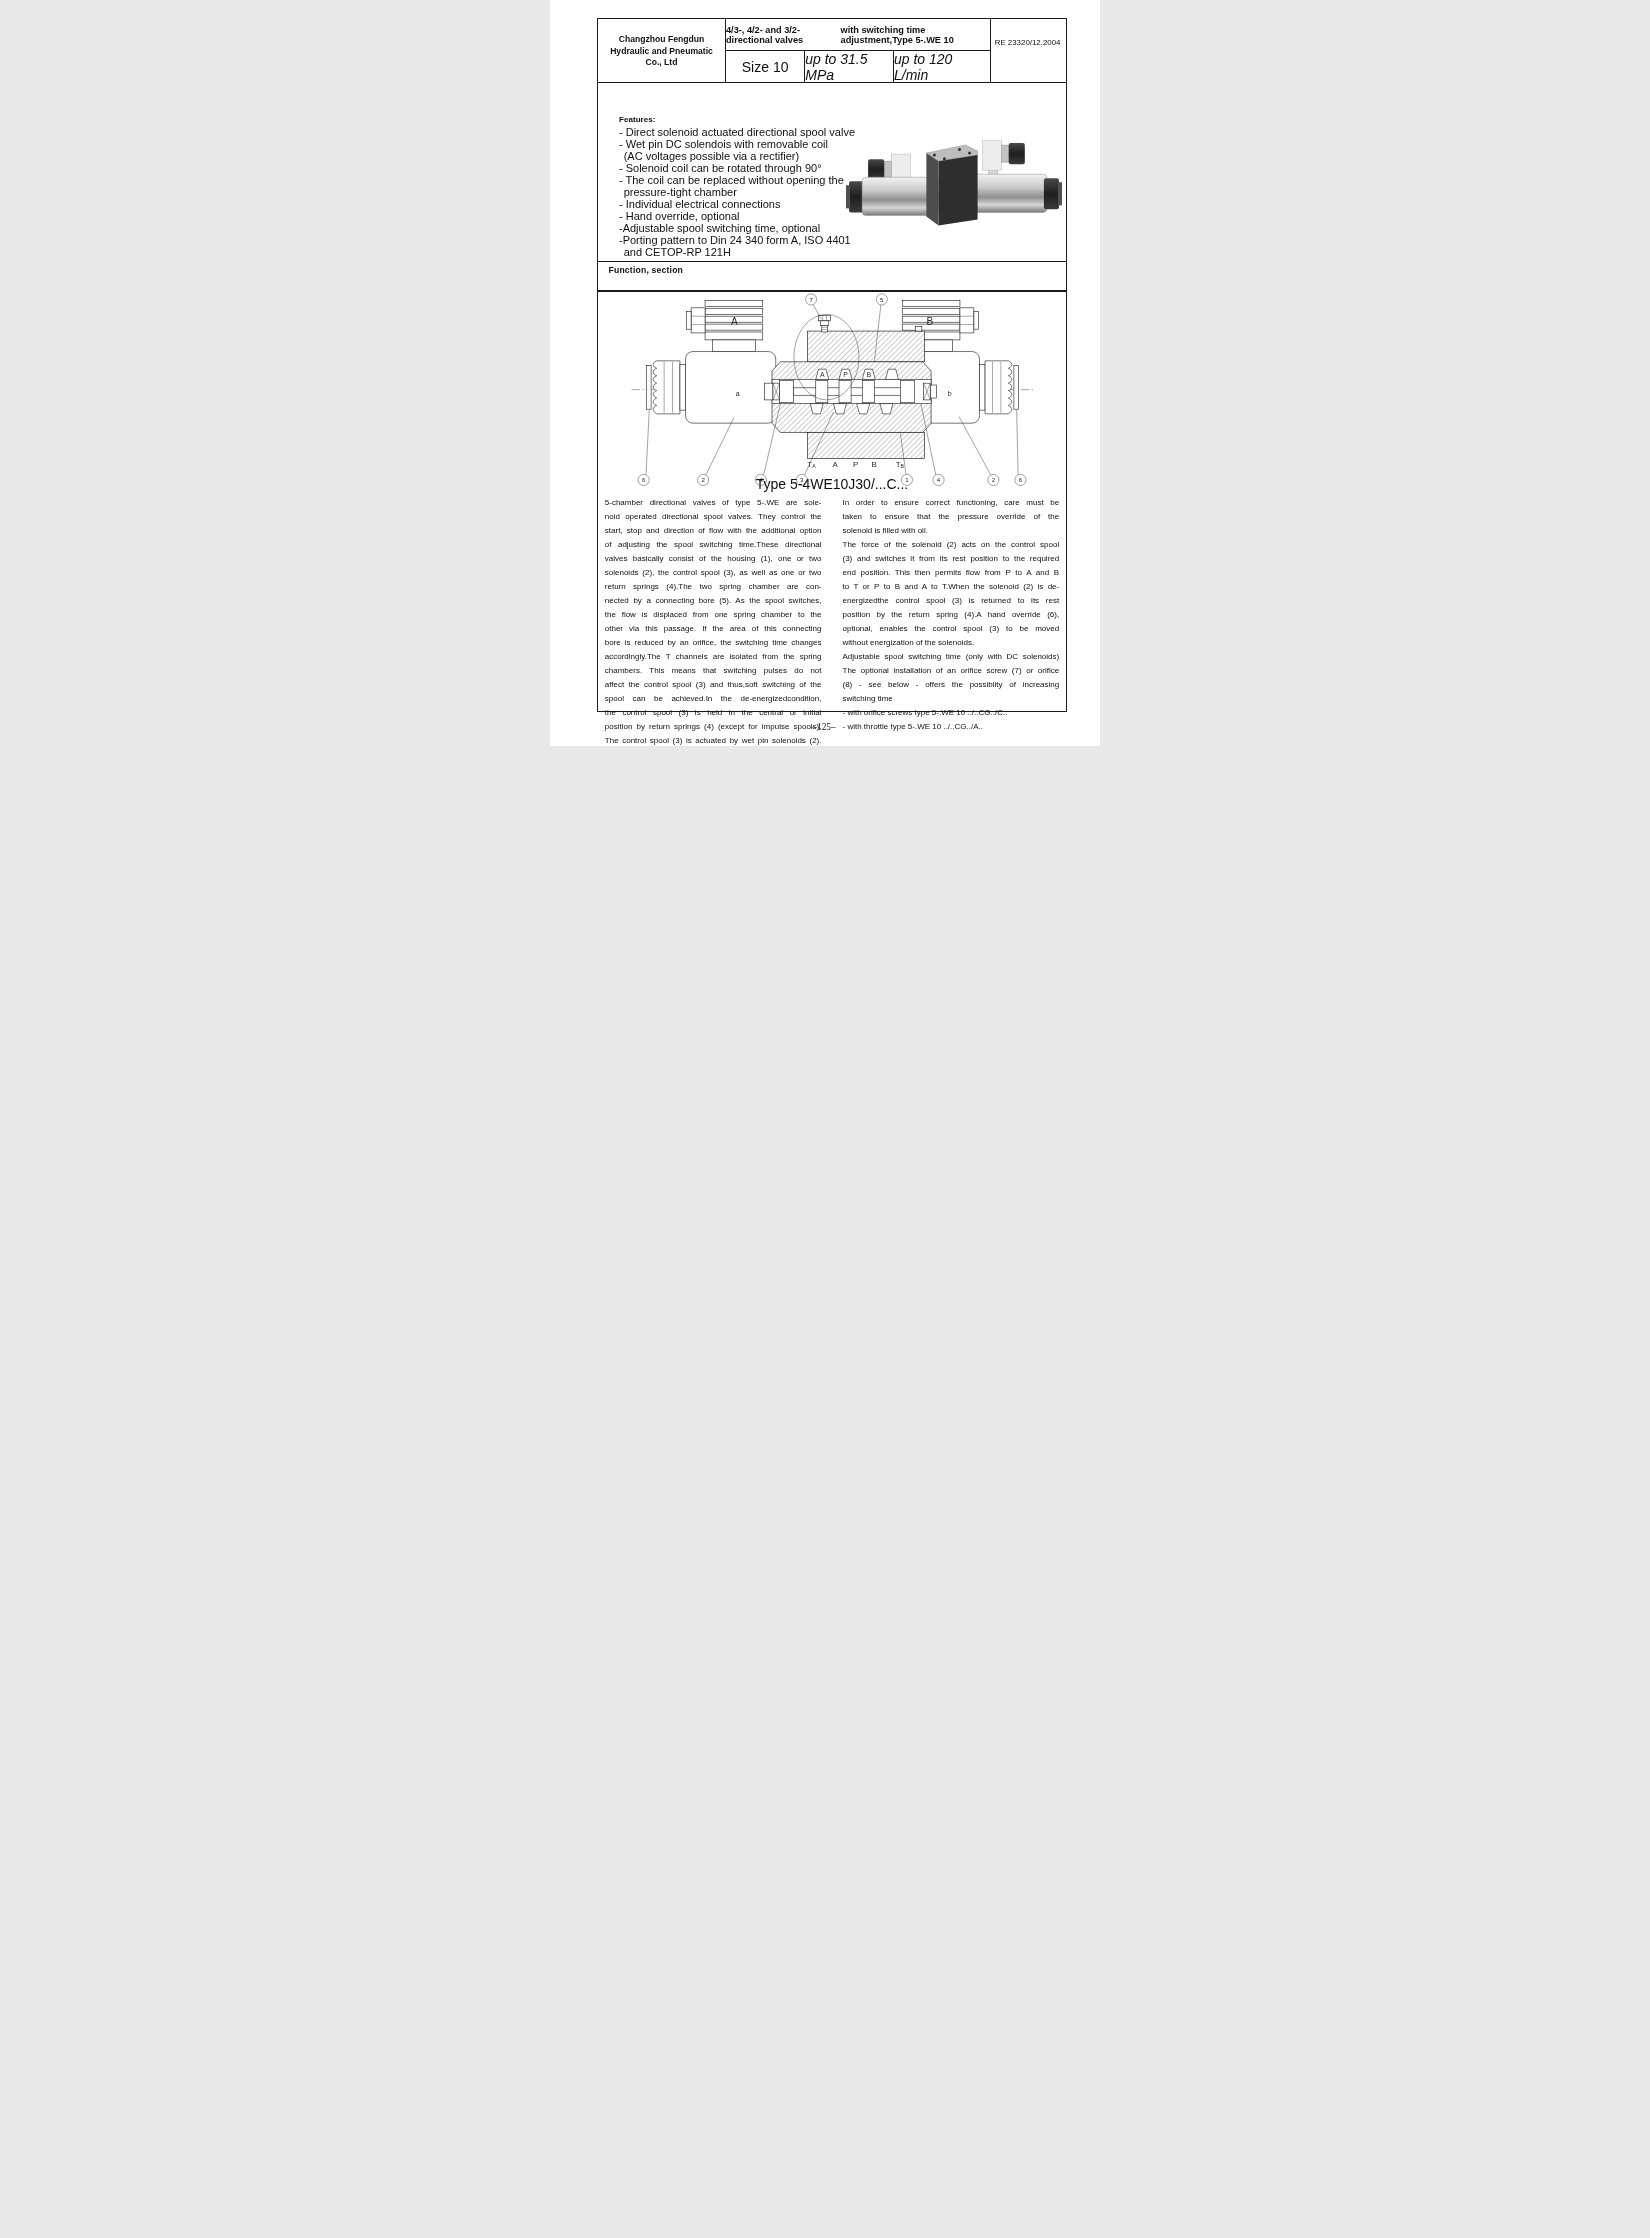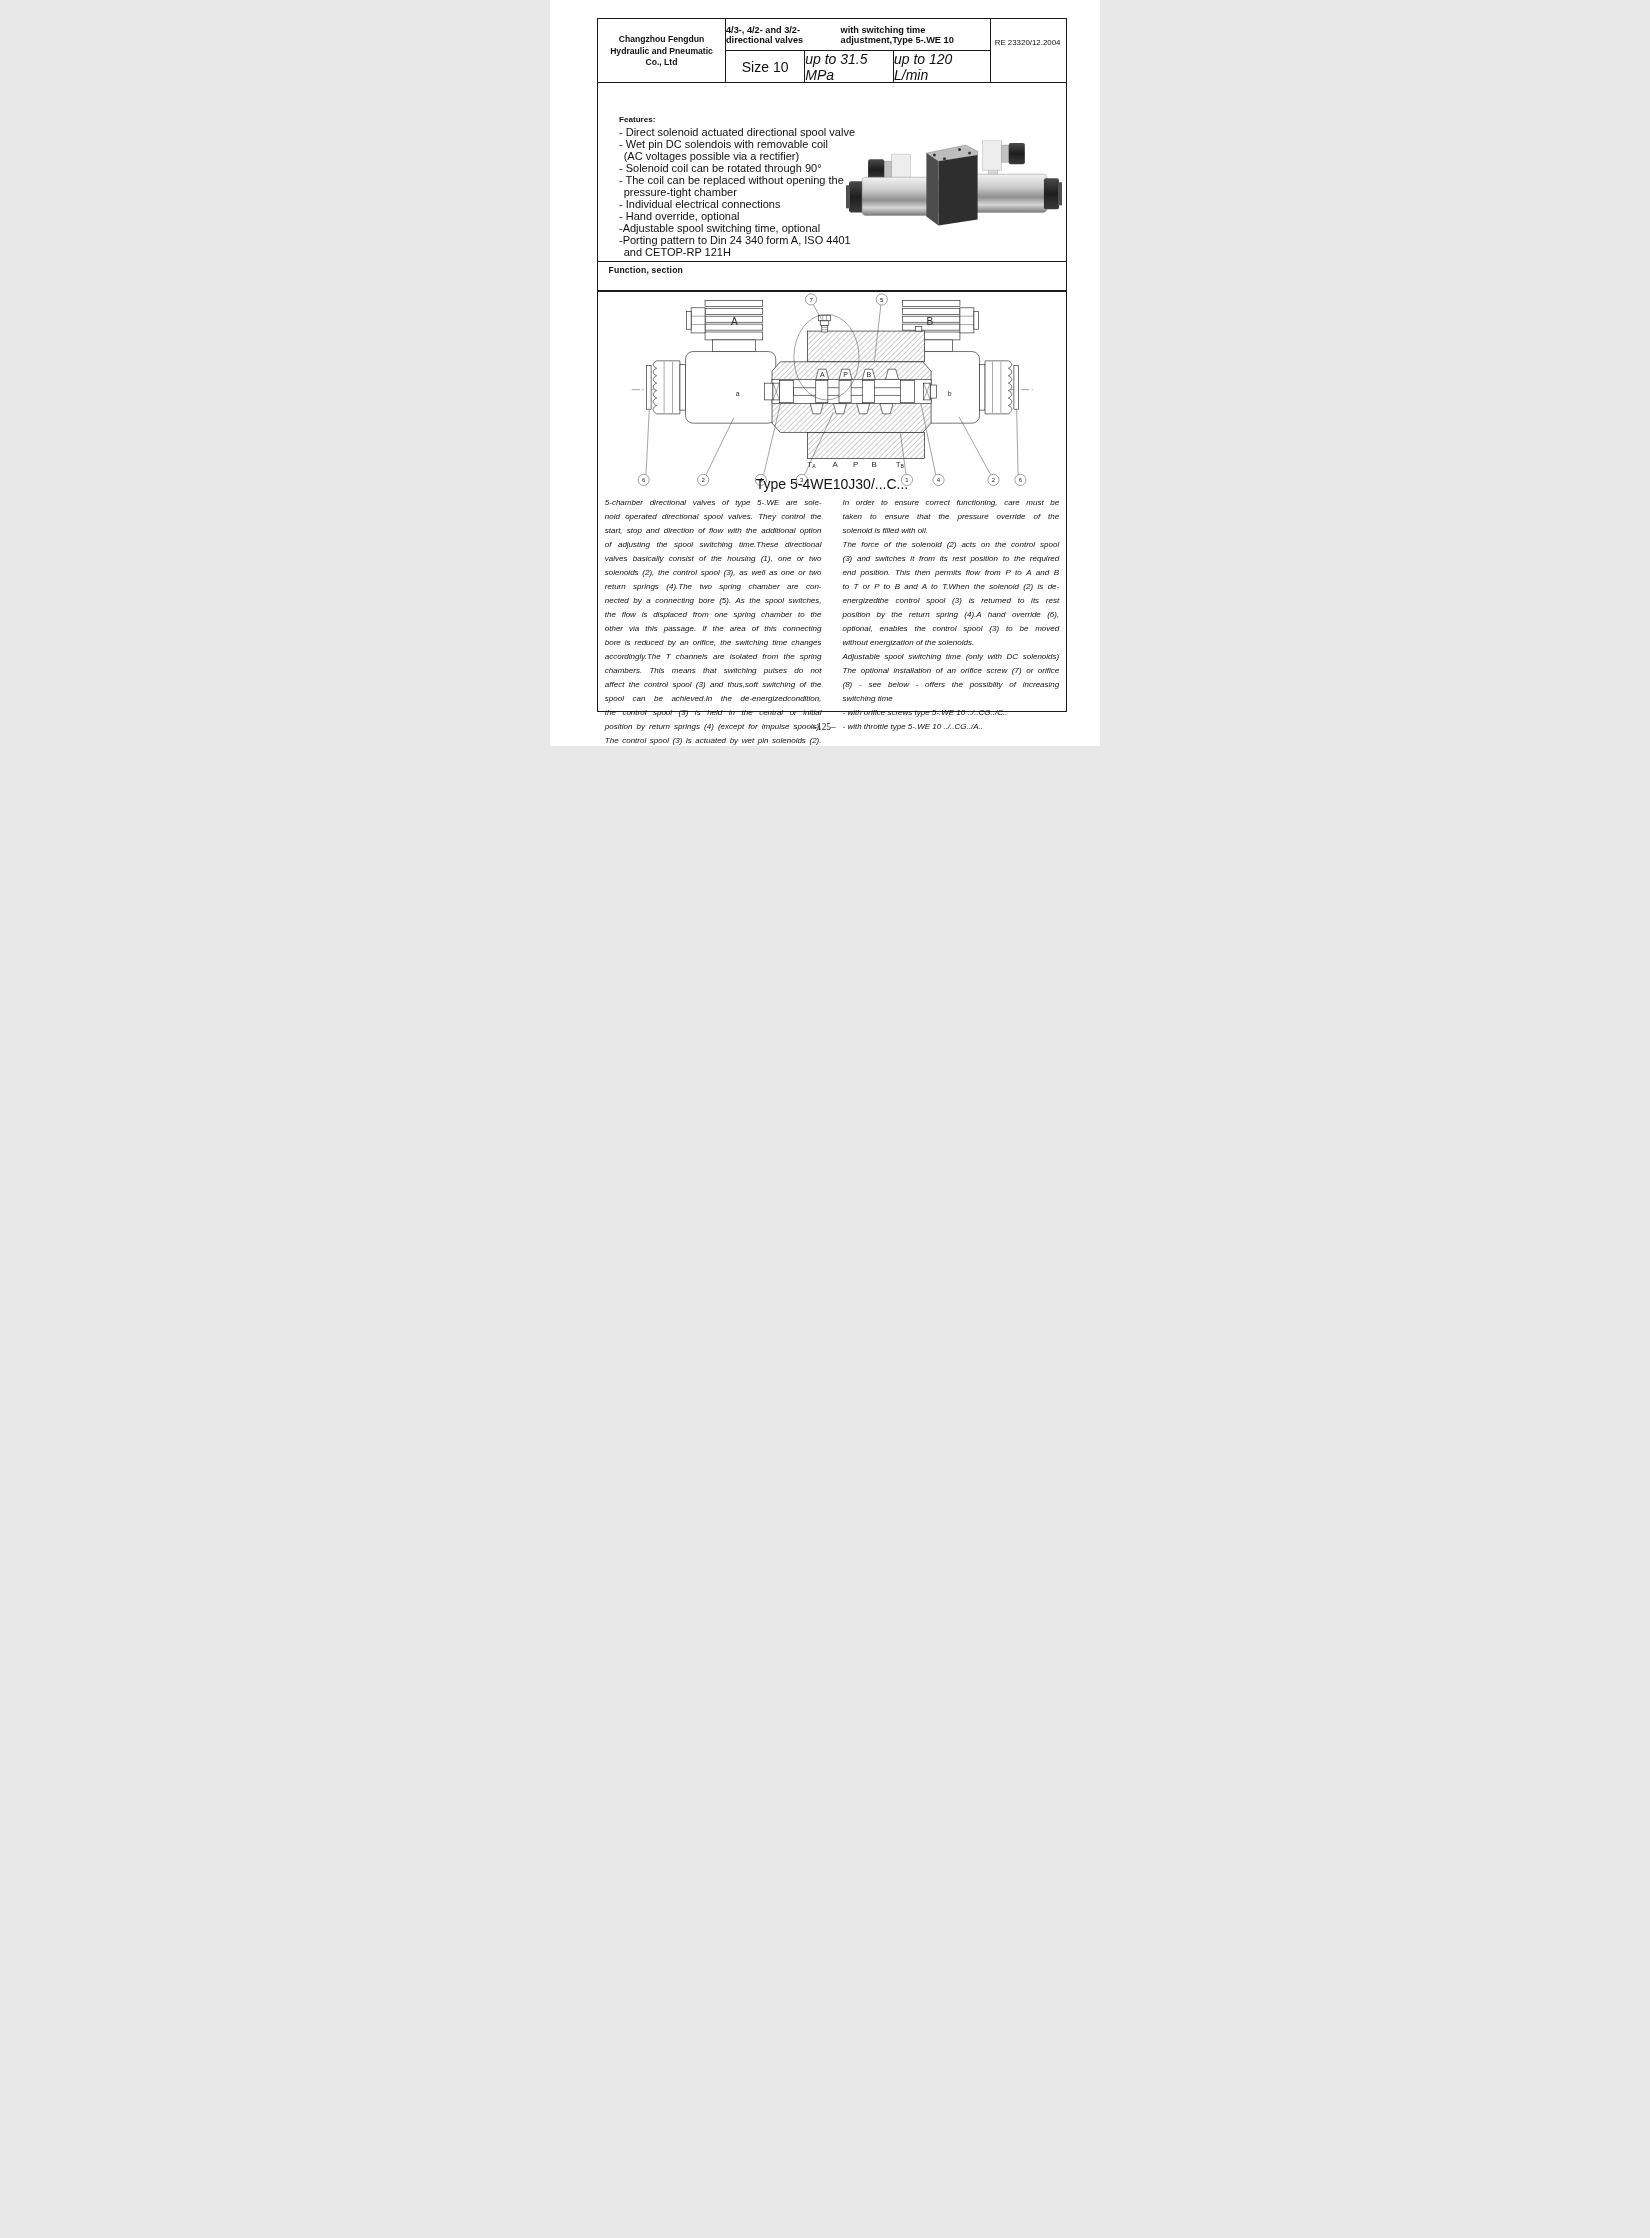--- a/index.html
+++ b/index.html
@@ -37,21 +37,21 @@
   .diagram svg{display:block;margin:0 auto;}
   .caption{position:absolute;left:0;right:0;bottom:0.5px;text-align:center;font-size:14px;}
   .dwg{stroke:#1b1b1b;fill:#fff;stroke-width:1.3;}
   .thin{stroke:#333;stroke-width:0.9;fill:none;}
   .hatchfill{fill:url(#h1);stroke:#1b1b1b;stroke-width:1.4;}
   .lbl{font-family:"Liberation Sans",sans-serif;fill:#2a2a2a;stroke:none;}
   .callout-n{font-size:13px;fill:#222;stroke:none;text-anchor:middle;}
   .cl{stroke:#3a3a3a;stroke-width:1;fill:none;}
 
   
-  .cols{display:flex;gap:21px;padding:4.2px 6.8px 0 6.8px;font-style:italic;}
+  .cols{display:flex;gap:21px;padding:4.2px 6.8px 0 6.8px;}
   .col{flex:1;font-size:8px;line-height:14px;}
   .col .j{text-align:justify;text-align-last:justify;}
   .col .s{text-align:left;}
 
   .pageno{position:absolute;left:0;right:2px;top:722px;text-align:center;
           font-family:"Liberation Serif",serif;font-size:9.4px;color:#161616;}
 </style>
 </head>
 <body>
 

